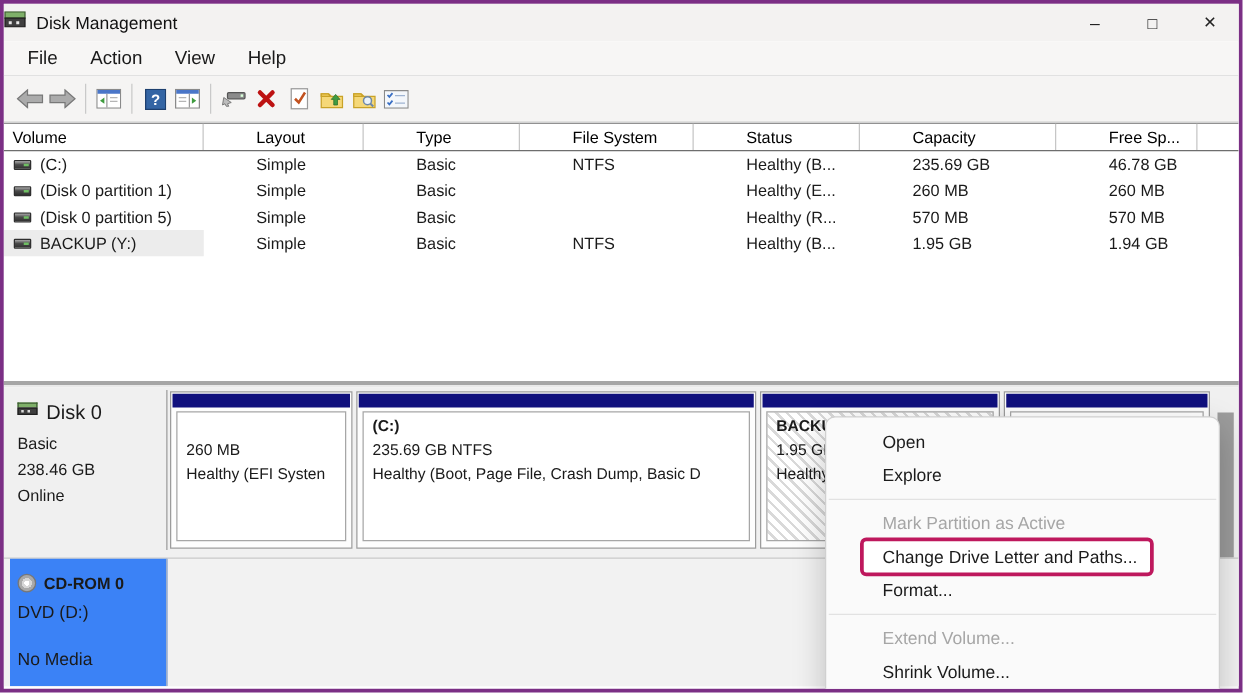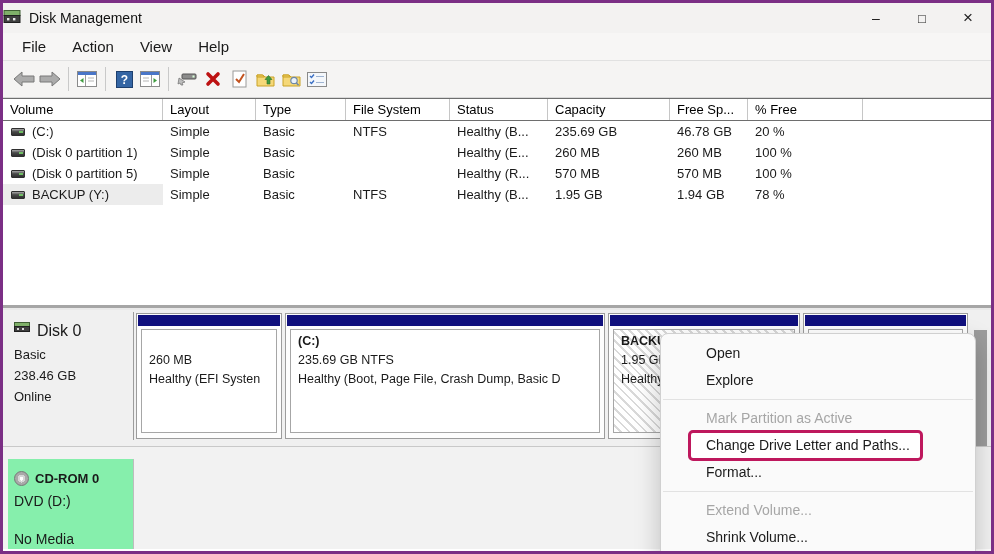--- a/index.html
+++ b/index.html
@@ -22,21 +22,21 @@
   .menubar { height:28px; background:#f7f6f5; display:flex; align-items:center; padding-left:6px; border-bottom:1px solid #e1e1e1; }
   .menu-item { font-size:15px; padding:0 13px; line-height:27px; color:#1a1a1a; }
 
   
   .toolbar { height:37px; background:#f5f4f3; border-bottom:1px solid #d9d9d9; display:flex; align-items:center; padding-left:8px; }
   .tbtn { width:26px; height:28px; display:flex; align-items:center; justify-content:center; }
   .tsep { width:1px; height:24px; background:#c9c9c9; margin:0 5px; }
 
   
   .vtable { background:#fff; height:206px; overflow:hidden; }
-  .vrow { display:grid; grid-template-columns:160px 93px 90px 104px 98px 122px 78px 115px 1fr; }
+  .vrow { display:grid; grid-template-columns:160px 93px 90px 104px 98px 122px 78px 115px 1fr;gap:35px; }
   .vhead { border-top:1px solid #6e6e6e; border-bottom:1px solid #6e6e6e; height:23px; }
   .vhead .hc { font-size:13px; line-height:21px; padding-left:7px; border-right:1px solid #c6c6c6; color:#000; }
   .vhead .hc:last-child { border-right:none; }
   .vbody-row { height:21px; align-items:center; }
   .vc { font-size:13px; line-height:21px; padding-left:7px; white-space:nowrap; overflow:hidden; }
   .vc.first { display:flex; align-items:center; gap:7px; padding-left:8px; }
   .vc.first.sel { background:#ececec; }
   .vol-icon { flex:0 0 auto; width:14px; height:8px; border:1px solid #2f2f2f; border-radius:1px;
               background:linear-gradient(180deg,#a8a8a8 0%,#4a4a4a 45%,#303030 100%); position:relative; }
   .vol-icon::after { content:""; position:absolute; right:1px; top:2px; width:4px; height:2px; background:#6fbf63; }
@@ -64,22 +64,22 @@
   .pbody { flex:1; margin:3px 4px 5px 4px; border:1px solid #a6a6a6; background:#fff;
            padding:2px 7px; font-size:12.5px; line-height:19px; white-space:nowrap; overflow:hidden; }
   .pline { min-height:19px; }
   .pline.t { font-weight:bold; }
   .pblock.selected .pbody { background:repeating-linear-gradient(45deg,#ffffff 0 4px,#d9d9d9 4px 6px); }
 
   .vscroll { position:absolute; right:3px; top:18px; bottom:2px; width:15px; background:#efefef; }
   .vthumb { position:absolute; left:1px; right:1px; top:2px; height:146px; background:#9c9c9c; }
 
   .cdrow { position:absolute; left:0; right:0; top:136px; bottom:0; background:#f2f2f2; border-top:1px solid #c9c9c9; }
-  .cd-label { position:absolute; left:5px; top:12px; bottom:0; width:126px; border-right:1px solid #bdbdbd;
-              padding:12px 0 0 6px; background:#86efac; }
+  .cd-label { position:absolute; left:5px; top:0; bottom:0; width:126px; border-right:1px solid #bdbdbd;
+              padding:12px 0 0 6px; background:#3b82f6; }
   .cd-title { display:flex; align-items:center; gap:6px; font-size:13px; font-weight:bold; margin-bottom:5px; }
   .cd-line { font-size:14px; line-height:21px; }
   .cd-line.media { margin-top:17px; }
   .cd-icon { width:15px; height:15px; border-radius:50%; border:1px solid #777;
              background:radial-gradient(circle, #ffffff 0 2px, #d6d6d6 2px 4px, #a9a9a9 4px 8px); }
 
   
   .ctx { position:absolute; left:657px; top:330px; width:316px; height:242px; z-index:10;
          background:#fafafa; border:1px solid #d0d0d0; border-radius:8px;
          box-shadow:0 10px 26px rgba(0,0,0,0.22); padding-top:6px; font-size:14px; }

